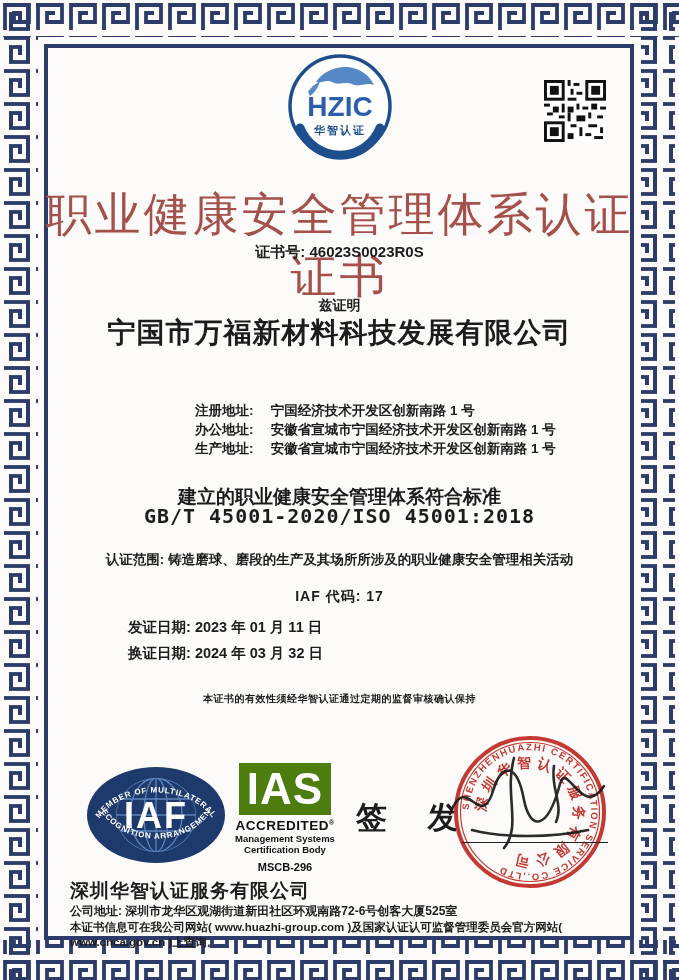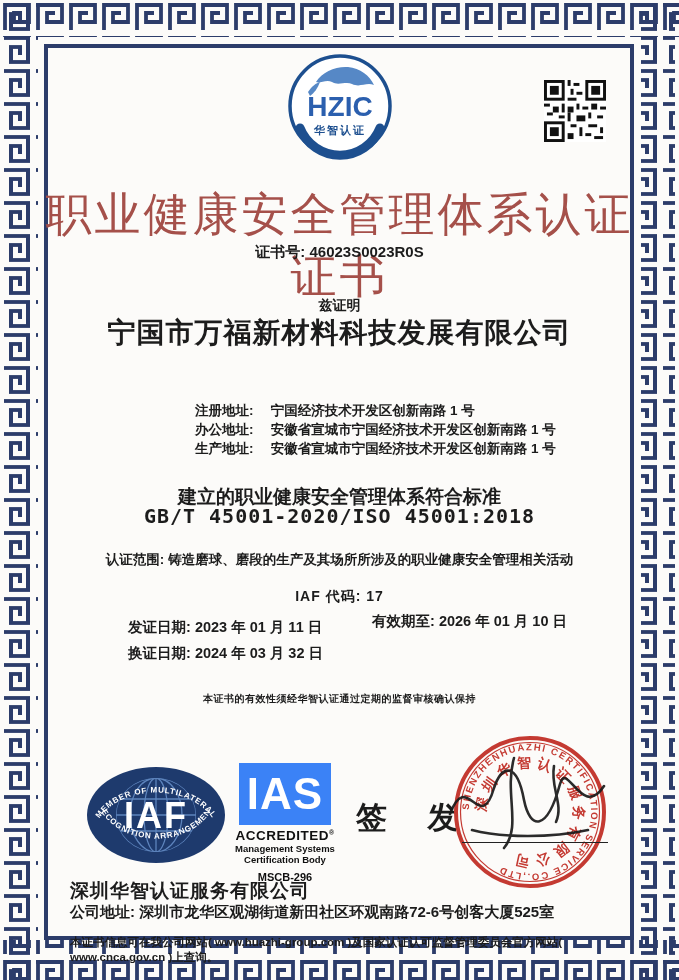--- a/index.html
+++ b/index.html
@@ -19,34 +19,34 @@
   .stdintro{top:484px;font-size:19px;font-weight:700;}
   .stdcode{top:504px;font-size:20px;font-weight:700;font-family:"DejaVu Sans Mono", monospace;letter-spacing:1px;}
   .scope{top:551px;font-size:13.5px;font-weight:700;text-align:center;}
   .iafcode{top:588px;font-size:14px;font-weight:700;letter-spacing:1px;}
   .dates-left{top:614px;left:128px;font-size:14.5px;font-weight:700;line-height:26px;}
   .dates-right{top:612px;left:372px;font-size:14.5px;font-weight:700;}
   .statement{top:692px;font-size:10px;font-weight:700;letter-spacing:0.5px;}
   
   .iaf-logo{left:85px;top:765px;}
   .ias-wrap{left:225px;top:763px;width:120px;text-align:center;}
-  .ias-box{margin:0 auto;width:92px;height:62px;background:#3b82f6;display:flex;align-items:center;justify-content:center;}
+  .ias-box{margin:0 auto;width:92px;height:52px;background:#4d7c0f;display:flex;align-items:center;justify-content:center;}
   .ias-box span{color:#fff;font-size:44px;font-weight:700;letter-spacing:1px;line-height:1;}
   .ias-acc{margin-top:3px;font-size:13.5px;font-weight:700;letter-spacing:0.5px;color:#101010;}
   .ias-acc sup{font-size:7px;}
   .ias-l1,.ias-l2{font-size:9.5px;font-weight:700;color:#101010;line-height:11px;}
   .ias-code{margin-top:6px;font-size:11px;font-weight:700;color:#101010;}
   .signlabel{left:356px;top:797px;font-size:31px;font-weight:700;letter-spacing:16px;white-space:nowrap;}
   .sigline{left:462px;top:842px;width:146px;height:0;border-top:1.5px solid #222;z-index:3;}
   .stamp{left:450px;top:732px;z-index:2;}
   .signature{left:432px;top:742px;z-index:4;}
   
   .f-company{left:70px;top:878px;font-size:19px;font-weight:700;letter-spacing:1px;}
-  .f-addr{left:70px;top:903px;font-size:15px;font-weight:700;}
-  .f-note{left:70px;top:920px;right:44px;font-size:11.5px;font-weight:700;margin-top:15px;}
+  .f-addr{left:70px;top:903px;font-size:12px;font-weight:700;}
+  .f-note{left:70px;top:920px;right:44px;font-size:11.5px;font-weight:700;}
   .qr{left:544px;top:80px;}
   .hzic{left:286px;top:52px;}
 </style>
 </head>
 <body>
 
 <div class="cert">
 
   <svg class="abs" width="679" height="980" viewBox="0 0 679 980" style="left:0;top:0;">
     <defs>
@@ -157,24 +157,20 @@
   <div class="abs dates-left">
     <div>
       <span>发证日期:</span>
       <span>2023 年 01 月 11 日</span>
     </div>
     <div>
       <span>换证日期:</span>
       <span>2024 年 03 月 32 日</span>
     </div>
   </div>
-  <div class="abs dates-right">
-    <span>有效期至:</span>
-    <span>2026 年 01 月 10 日</span>
-  </div>
 
   <div class="abs ctr statement">本证书的有效性须经华智认证通过定期的监督审核确认保持</div>
 
   <svg class="abs iaf-logo" width="142" height="100" viewBox="0 0 142 100">
     <defs>
       <path id="iafTop" d="M 12,58 A 62,44 0 0 1 130,58"></path>
       <path id="iafBot" d="M 16,46 A 60,46 0 0 0 126,46"></path>
       <clipPath id="iafClip">
           <ellipse cx="71" cy="50" rx="40" ry="37"></ellipse>
         </clipPath>

